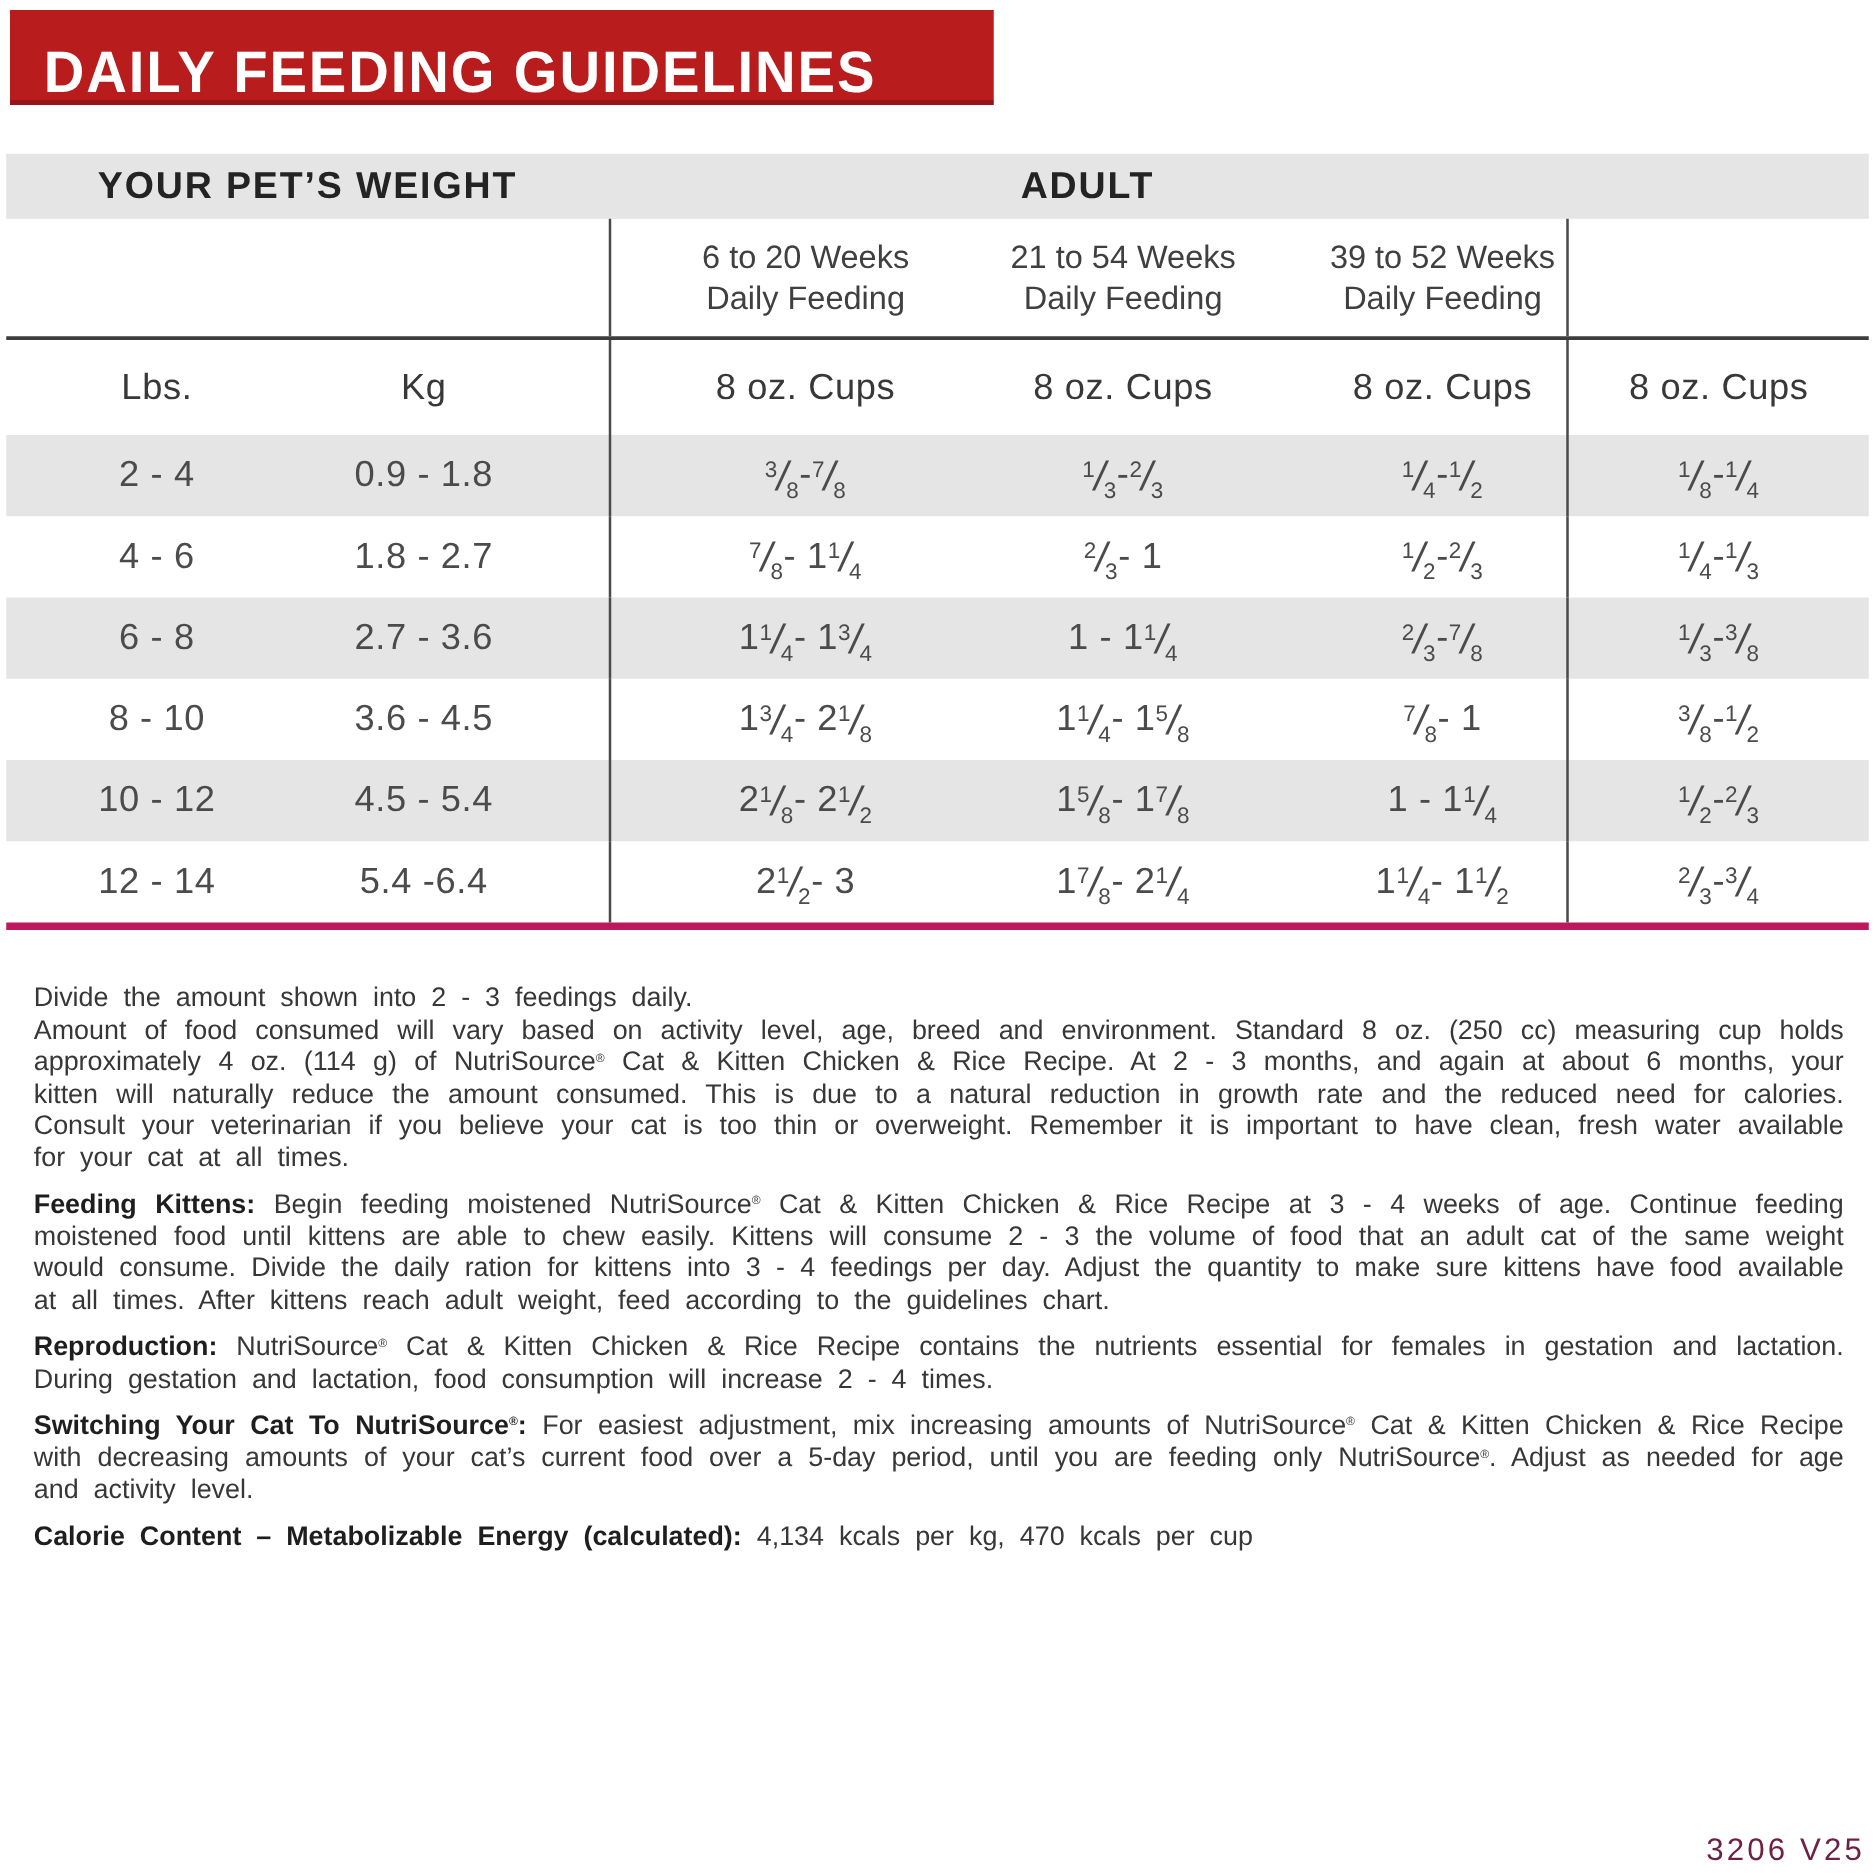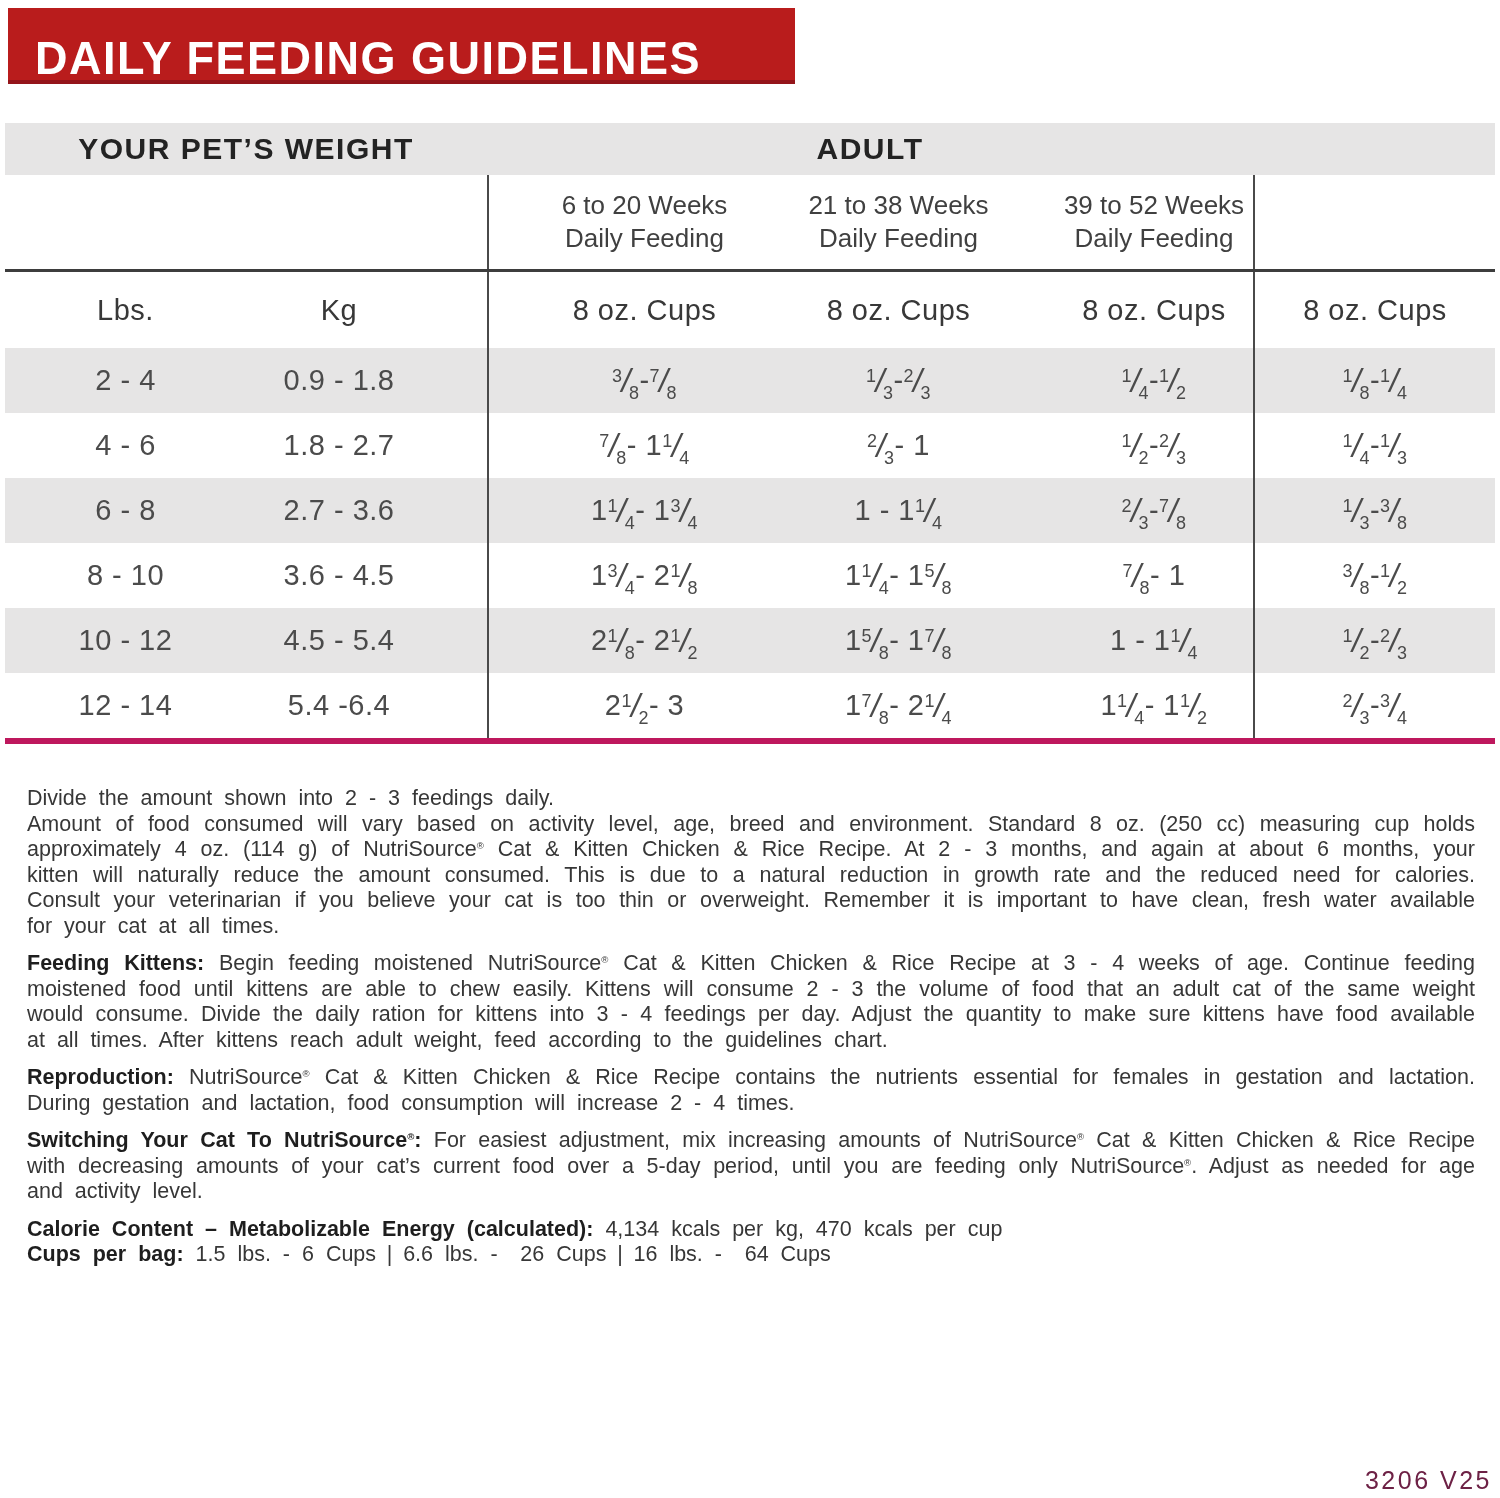--- a/index.html
+++ b/index.html
@@ -108,21 +108,21 @@
     <div class="band-cell">ADULT</div>
   </div>
 
   <div class="grid subhead">
     <div class="spacer"></div>
     <div class="cell bl kpad">
       <span>6 to 20 Weeks</span>
       <span>Daily Feeding</span>
     </div>
     <div class="cell kpad">
-      <span>21 to 38 Weeks</span>
+      <span>21 to 54 Weeks</span>
       <span>Daily Feeding</span>
     </div>
     <div class="cell kpad">
       <span>39 to 52 Weeks</span>
       <span>Daily Feeding</span>
     </div>
     <div class="cell bl"></div>
   </div>
 
   <div class="grid units">
@@ -198,17 +198,16 @@
   <p>
     <b>Reproduction:</b>
     <span>NutriSource<sup class="reg">®</sup> Cat &amp; Kitten Chicken &amp; Rice Recipe contains the nutrients essential for females in gestation and lactation. During gestation and lactation, food consumption will increase 2 - 4 times.</span>
   </p>
   <p>
     <b>Switching Your Cat To NutriSource<sup class="reg">®</sup>:</b>
     <span>For easiest adjustment, mix increasing amounts of NutriSource<sup class="reg">®</sup> Cat &amp; Kitten Chicken &amp; Rice Recipe with decreasing amounts of your cat’s current food over a 5-day period, until you are feeding only NutriSource<sup class="reg">®</sup>. Adjust as needed for age and activity level.</span>
   </p>
   <p>
     <span class="nl"><b>Calorie Content – Metabolizable Energy (calculated):</b> <span>4,134 kcals per kg, 470 kcals per cup</span></span>
-    <span class="nl"><b>Cups per bag:</b> <span>1.5 lbs. - 6 Cups | 6.6 lbs. -  26 Cups | 16 lbs. -  64 Cups</span></span>
   </p>
 </div>
 
 <div class="footer-code">3206 V25</div>
 
 </body></html>

